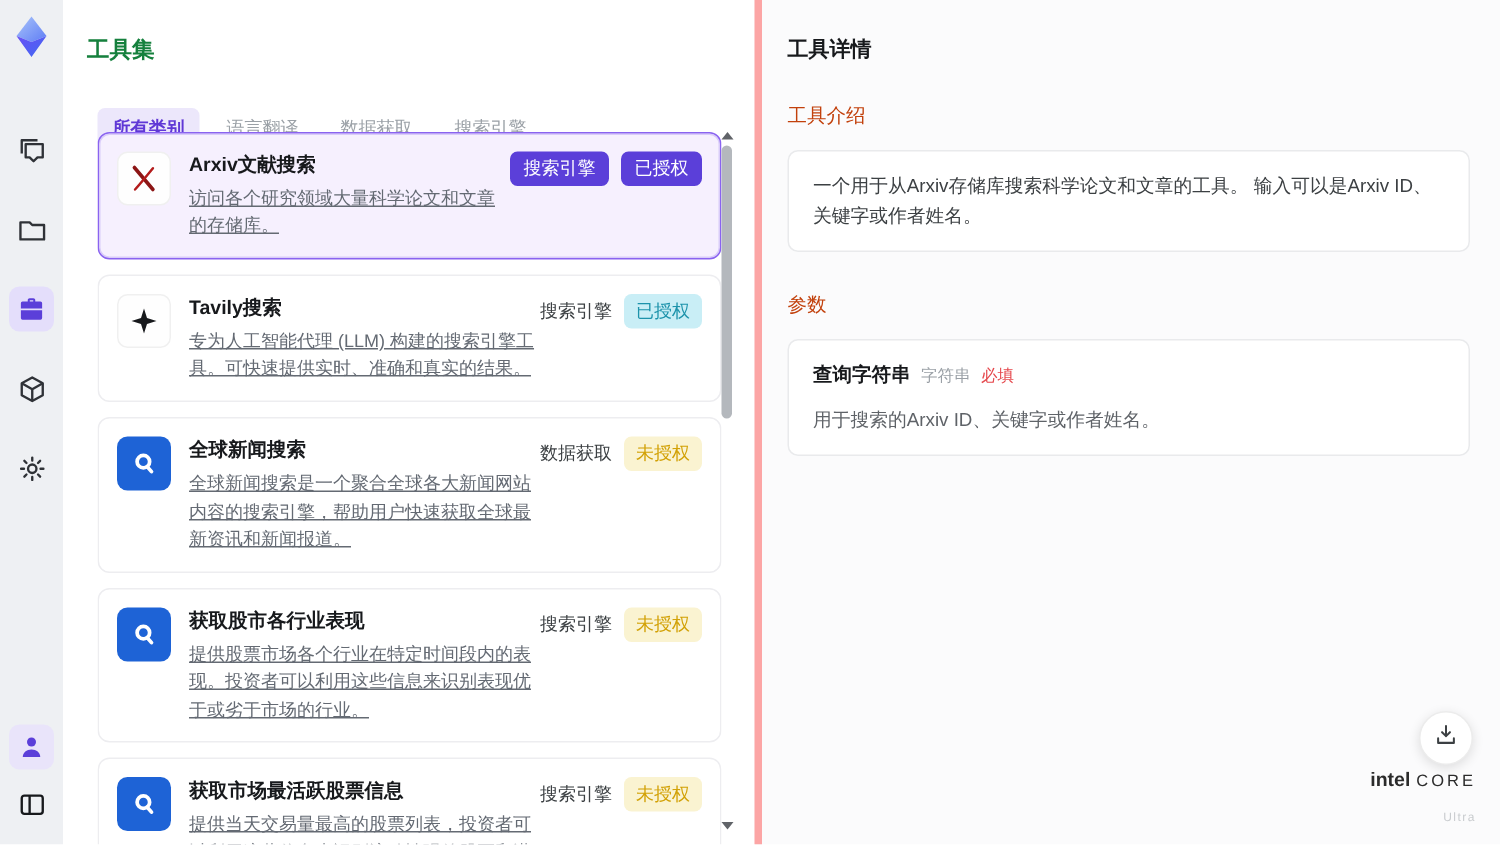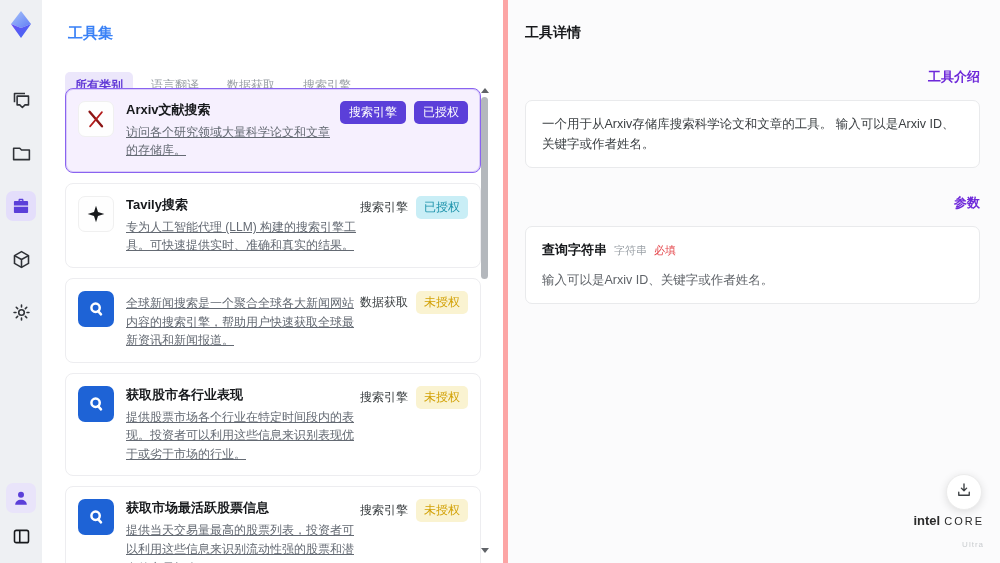--- a/index.html
+++ b/index.html
@@ -13,21 +13,21 @@
   .logo { margin-top:9px; width:30px; height:32px; }
   .rail-nav { margin-top:44px; display:flex; flex-direction:column; align-items:center; gap:23px; }
   .rail-btn { width:30px; height:30px; display:flex; align-items:center; justify-content:center;
     border-radius:7px; cursor:pointer; }
   .rail-btn svg { display:block; }
   .rail-btn.active { background:#e4defb; }
   .rail-bottom { margin-top:auto; margin-bottom:12px; display:flex; flex-direction:column; align-items:center; gap:8px; }
 
   
   .list-panel { position:absolute; left:42px; top:0; bottom:0; width:461px; background:#fff; }
-  .page-title { position:absolute; left:26px; top:24px; font-size:15px; font-weight:bold; color:#3b82f6; }
+  .page-title { position:absolute; left:16px; top:24px; font-size:15px; font-weight:bold; color:#15803d; }
   .tabs { position:absolute; left:23px; top:72px; display:flex; align-items:center; gap:8px; }
   .tab { font-size:12px; color:#9aa0a6; padding:5px 10px; border-radius:5px; cursor:pointer; white-space:nowrap; }
   .tab.active { background:#ece7fb; color:#6038d6; font-weight:bold; }
 
   .tool-list { position:absolute; left:23px; top:88px; width:416px; bottom:0;
     display:flex; flex-direction:column; gap:10px; overflow:hidden; }
   .tool-card { position:relative; background:#fff; border:1px solid #ededf0; border-radius:8px;
     padding:12px; display:flex; align-items:flex-start; cursor:pointer; flex:none; }
   .tool-card.selected { background:#f6f0fe; border:1px solid #8a63f0; box-shadow:0 0 0 1px #d9ccf9 inset; }
   .tool-icon { width:36px; height:36px; border-radius:7px; flex:none; display:flex;
@@ -51,21 +51,21 @@
     border-right:4px solid transparent; }
   .vscroll .arrow.up { top:0; border-bottom:5px solid #606368; }
   .vscroll .arrow.down { bottom:0; border-top:5px solid #606368; }
   .vscroll .thumb { position:absolute; left:1px; top:9px; width:7px; height:182px;
     background:#b4b8bd; border-radius:4px; }
 
   
   .details-panel { position:absolute; left:503px; right:0; top:0; bottom:0;
     background:#fbfbfc; border-left:5px solid #fca5a5; padding:0 20px 0 17px; }
   .details-title { margin-top:24px; font-size:14px; font-weight:bold; color:#17191c; }
-  .section-title { margin-top:26px; font-size:13px; font-weight:bold; color:#6d28d9;text-align:right; }
+  .section-title { margin-top:26px; font-size:13px; font-weight:normal; color:#c2410c; }
   .info-box { margin-top:14px; background:#fff; border:1px solid #e9eaec; border-radius:7px;
     padding:13px 16px; font-size:12.5px; color:#3c4043; line-height:1.6; }
   .param-head { display:flex; align-items:baseline; gap:7px; }
   .param-name { font-size:13px; font-weight:bold; color:#17191c; }
   .param-type { font-size:11px; color:#9aa0a6; }
   .param-required { font-size:11px; color:#e5484d; }
   .param-desc { margin-top:9px; font-size:12.5px; color:#5f6368; }
 
   
   .fab { position:absolute; right:18px; bottom:53px; width:36px; height:36px; border-radius:50%;
@@ -205,20 +205,21 @@
       </div>
 
       <div class="tool-card">
         <div class="tool-icon blue">
           <svg width="20" height="20" viewBox="0 0 24 24" fill="none">
             <circle cx="11.5" cy="10.5" r="5" stroke="#fff" stroke-width="3"></circle>
             <path d="M14.5 14.5l3.5 4" stroke="#fff" stroke-width="3" stroke-linecap="round"></path>
           </svg>
         </div>
         <div class="tool-main">
+          <div class="tool-name">全球新闻搜索</div>
           <div class="tool-desc">全球新闻搜索是一个聚合全球各大新闻网站内容的搜索引擎，帮助用户快速获取全球最新资讯和新闻报道。</div>
         </div>
         <div class="tool-tags">
           <span class="cat-text">数据获取</span>
           <span class="badge yellow">未授权</span>
         </div>
       </div>
 
       <div class="tool-card">
         <div class="tool-icon blue">
@@ -269,21 +270,21 @@
     <h3 class="section-title">工具介绍</h3>
     <div class="info-box">一个用于从Arxiv存储库搜索科学论文和文章的工具。 输入可以是Arxiv ID、关键字或作者姓名。</div>
 
     <h3 class="section-title">参数</h3>
     <div class="info-box">
       <div class="param-head">
         <span class="param-name">查询字符串</span>
         <span class="param-type">字符串</span>
         <span class="param-required">必填</span>
       </div>
-      <div class="param-desc">输入可以是Arxiv ID、关键字或作者姓名。</div>
+      <div class="param-desc">用于搜索的Arxiv ID、关键字或作者姓名。</div>
     </div>
   </section>
 
   <div class="fab">
     <span>
       <svg width="18" height="18" viewBox="0 0 24 24" fill="none" stroke="#3c4043" stroke-width="1.8" stroke-linecap="round" stroke-linejoin="round">
         <path d="M12 4v9M8.5 9.5L12 13l3.5-3.5"></path>
           <path d="M5 15v4h14v-4"></path>
       </svg>
     </span>

